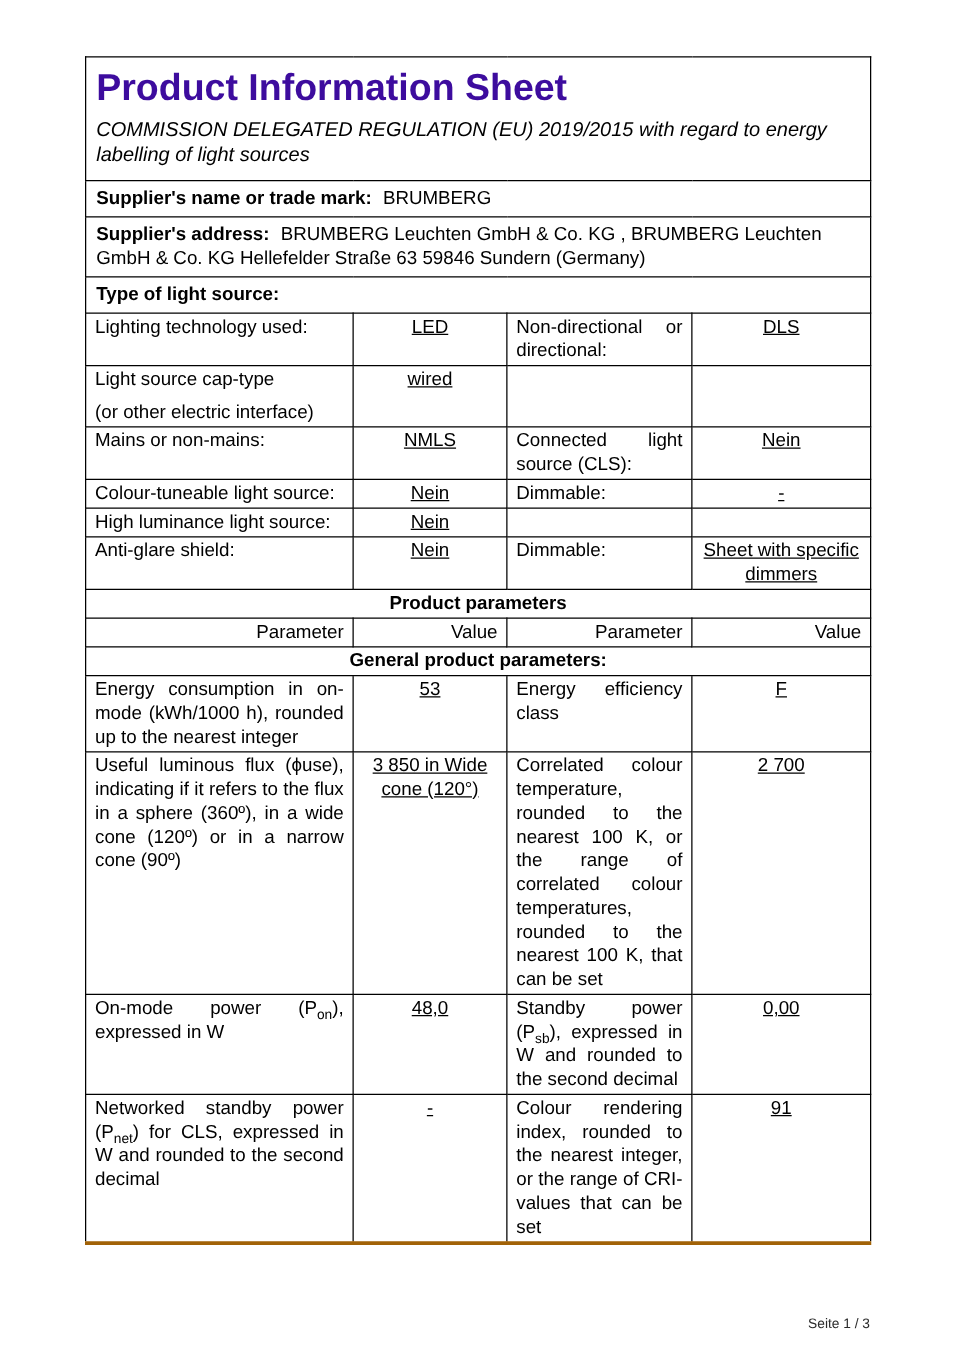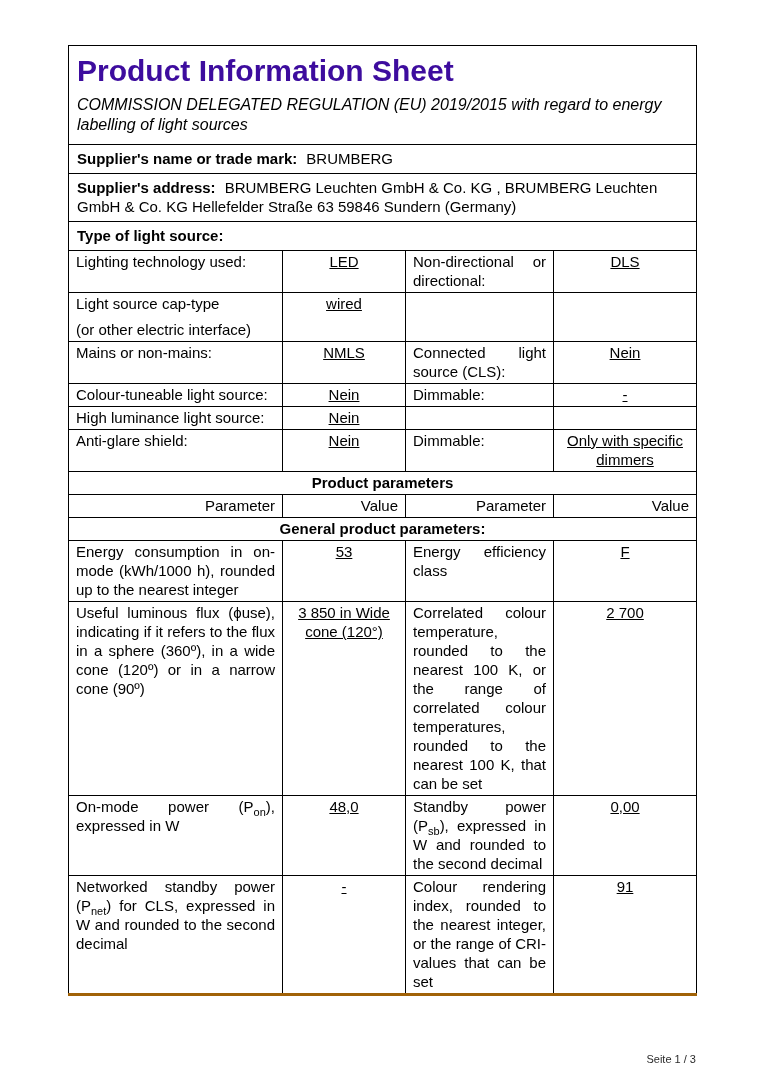--- a/index.html
+++ b/index.html
@@ -122,21 +122,21 @@
     <tr>
       <td class="p">High luminance light source:</td>
       <td class="v">Nein</td>
       <td class="p"></td>
       <td class="v"></td>
     </tr>
     <tr>
       <td class="p">Anti-glare shield:</td>
       <td class="v">Nein</td>
       <td class="p">Dimmable:</td>
-      <td class="v">Only with specific dimmers</td>
+      <td class="v">Sheet with specific dimmers</td>
     </tr>
 
     <tr class="center-bold">
       <td colspan="4">Product parameters</td>
     </tr>
 
     <tr class="colhead">
       <td>Parameter</td>
       <td>Value</td>
       <td>Parameter</td>

